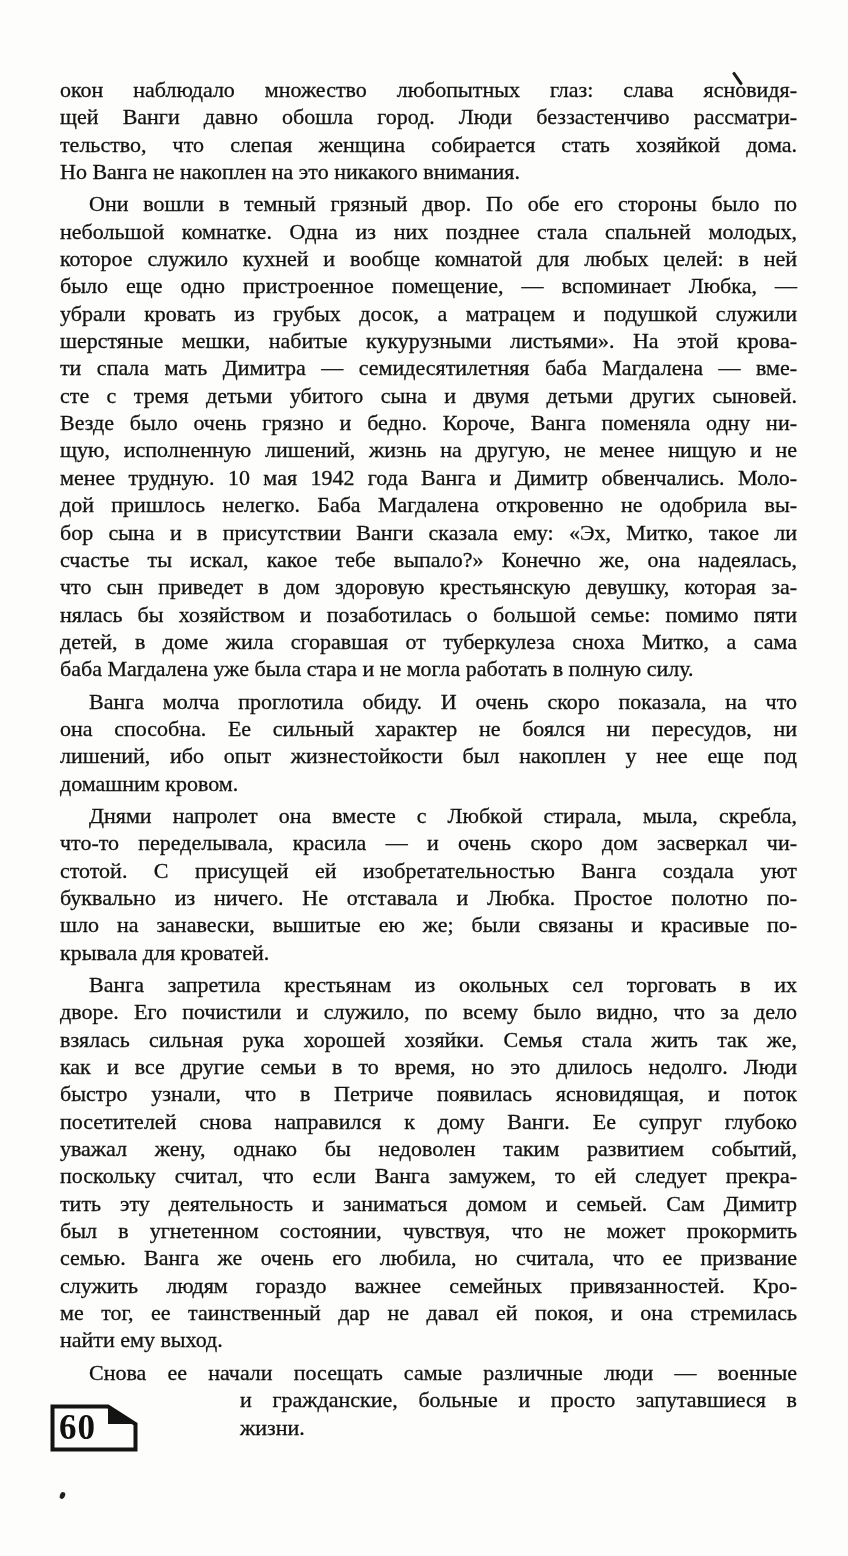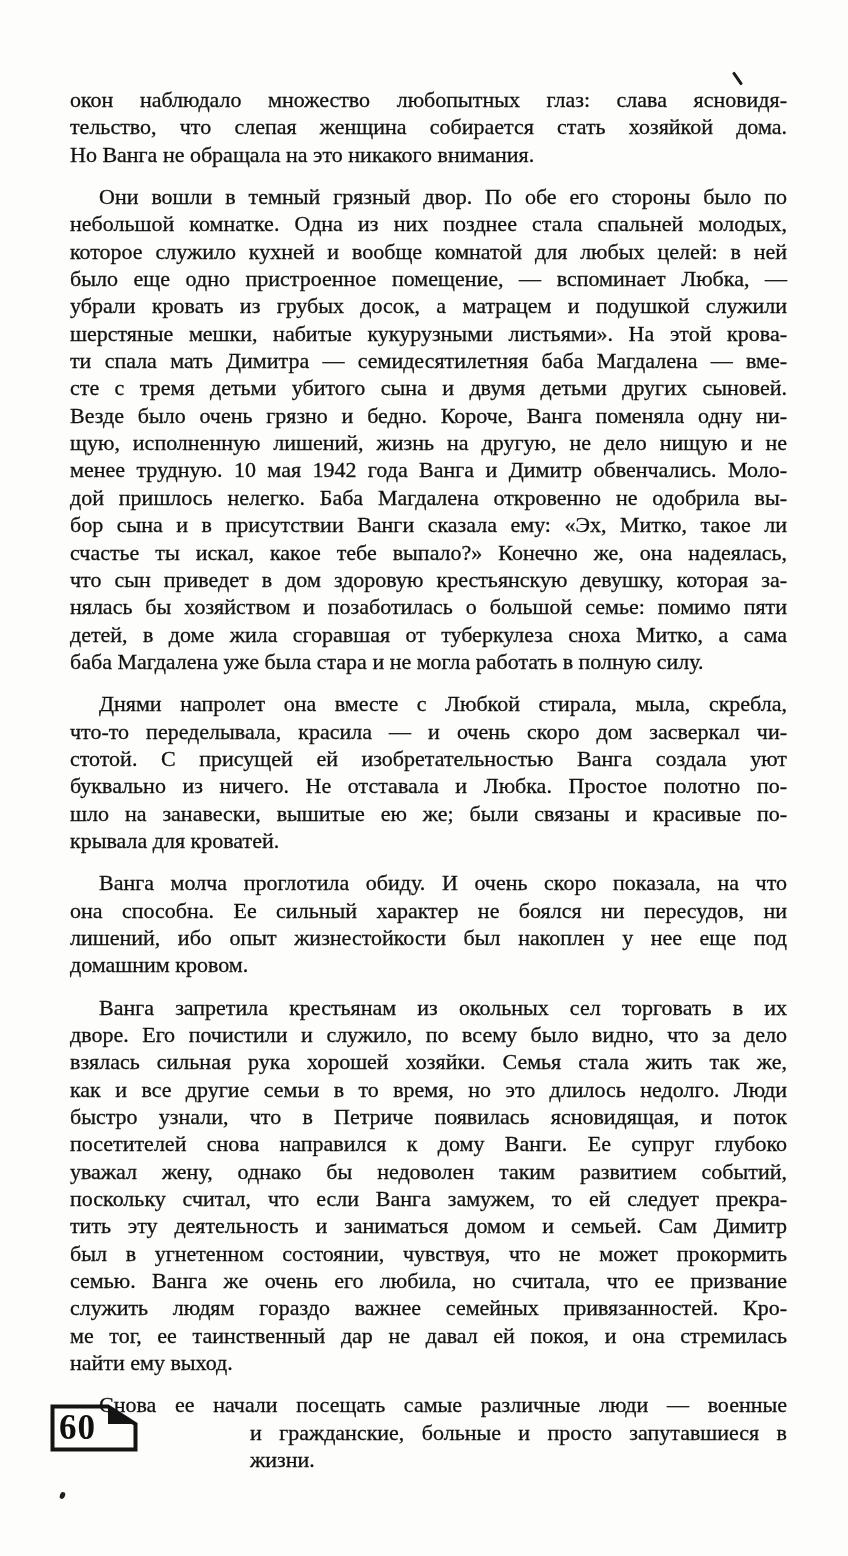--- a/index.html
+++ b/index.html
@@ -18,21 +18,21 @@
   }
   .text-block {
     position: absolute;
     left: 55px;
     top: 71px;
     width: 747px;
     font-size: 22px;
     line-height: 27.35px;
     -webkit-text-stroke: 0.3px currentColor;
   }
-  .paragraph { margin: 15px; }
+  .paragraph { margin: 5px; }
   .line {
     text-align: justify;
     text-align-last: justify;
     white-space: normal;
   }
   .line.indent { text-indent: 29px; }
   .line.para-end { text-align-last: left; }
   .line.badge-offset { margin-left: 180px; }
   .page-badge {
     position: absolute;
@@ -78,56 +78,57 @@
   }
 </style>
 </head>
 <body>
 
 <div class="page">
 
   <div class="text-block">
       <div class="paragraph">
         <div class="line">окон наблюдало множество любопытных глаз: слава ясновидя-</div>
+        <div class="line">щей Ванги давно обошла город. Люди беззастенчиво рассматри-</div>
         <div class="line">тельство, что слепая женщина собирается стать хозяйкой дома.</div>
-        <div class="line para-end">Но Ванга не обращала на это никакого внимания.</div>
+        <div class="line para-end">Но Ванга не накоплен на это никакого внимания.</div>
       </div>
       <div class="paragraph">
         <div class="line indent">Они вошли в темный грязный двор. По обе его стороны было по</div>
         <div class="line">небольшой комнатке. Одна из них позднее стала спальней молодых,</div>
         <div class="line">которое служило кухней и вообще комнатой для любых целей: в ней</div>
         <div class="line">было еще одно пристроенное помещение, — вспоминает Любка, —</div>
         <div class="line">убрали кровать из грубых досок, а матрацем и подушкой служили</div>
         <div class="line">шерстяные мешки, набитые кукурузными листьями». На этой крова-</div>
         <div class="line">ти спала мать Димитра — семидесятилетняя баба Магдалена — вме-</div>
         <div class="line">сте с тремя детьми убитого сына и двумя детьми других сыновей.</div>
         <div class="line">Везде было очень грязно и бедно. Короче, Ванга поменяла одну ни-</div>
-        <div class="line">щую, исполненную лишений, жизнь на другую, не дело нищую и не</div>
+        <div class="line">щую, исполненную лишений, жизнь на другую, не менее нищую и не</div>
         <div class="line">менее трудную. 10 мая 1942 года Ванга и Димитр обвенчались. Моло-</div>
         <div class="line">дой пришлось нелегко. Баба Магдалена откровенно не одобрила вы-</div>
         <div class="line">бор сына и в присутствии Ванги сказала ему: «Эх, Митко, такое ли</div>
         <div class="line">счастье ты искал, какое тебе выпало?» Конечно же, она надеялась,</div>
         <div class="line">что сын приведет в дом здоровую крестьянскую девушку, которая за-</div>
         <div class="line">нялась бы хозяйством и позаботилась о большой семье: помимо пяти</div>
         <div class="line">детей, в доме жила сгоравшая от туберкулеза сноха Митко, а сама</div>
         <div class="line para-end">баба Магдалена уже была стара и не могла работать в полную силу.</div>
       </div>
       <div class="paragraph">
+        <div class="line indent">Ванга молча проглотила обиду. И очень скоро показала, на что</div>
+        <div class="line">она способна. Ее сильный характер не боялся ни пересудов, ни</div>
+        <div class="line">лишений, ибо опыт жизнестойкости был накоплен у нее еще под</div>
+        <div class="line para-end">домашним кровом.</div>
+      </div>
+      <div class="paragraph">
         <div class="line indent">Днями напролет она вместе с Любкой стирала, мыла, скребла,</div>
         <div class="line">что-то переделывала, красила — и очень скоро дом засверкал чи-</div>
         <div class="line">стотой. С присущей ей изобретательностью Ванга создала уют</div>
         <div class="line">буквально из ничего. Не отставала и Любка. Простое полотно по-</div>
         <div class="line">шло на занавески, вышитые ею же; были связаны и красивые по-</div>
         <div class="line para-end">крывала для кроватей.</div>
-      </div>
-      <div class="paragraph">
-        <div class="line indent">Ванга молча проглотила обиду. И очень скоро показала, на что</div>
-        <div class="line">она способна. Ее сильный характер не боялся ни пересудов, ни</div>
-        <div class="line">лишений, ибо опыт жизнестойкости был накоплен у нее еще под</div>
-        <div class="line para-end">домашним кровом.</div>
       </div>
       <div class="paragraph">
         <div class="line indent">Ванга запретила крестьянам из окольных сел торговать в их</div>
         <div class="line">дворе. Его почистили и служило, по всему было видно, что за дело</div>
         <div class="line">взялась сильная рука хорошей хозяйки. Семья стала жить так же,</div>
         <div class="line">как и все другие семьи в то время, но это длилось недолго. Люди</div>
         <div class="line">быстро узнали, что в Петриче появилась ясновидящая, и поток</div>
         <div class="line">посетителей снова направился к дому Ванги. Ее супруг глубоко</div>
         <div class="line">уважал жену, однако бы недоволен таким развитием событий,</div>
         <div class="line">поскольку считал, что если Ванга замужем, то ей следует прекра-</div>

